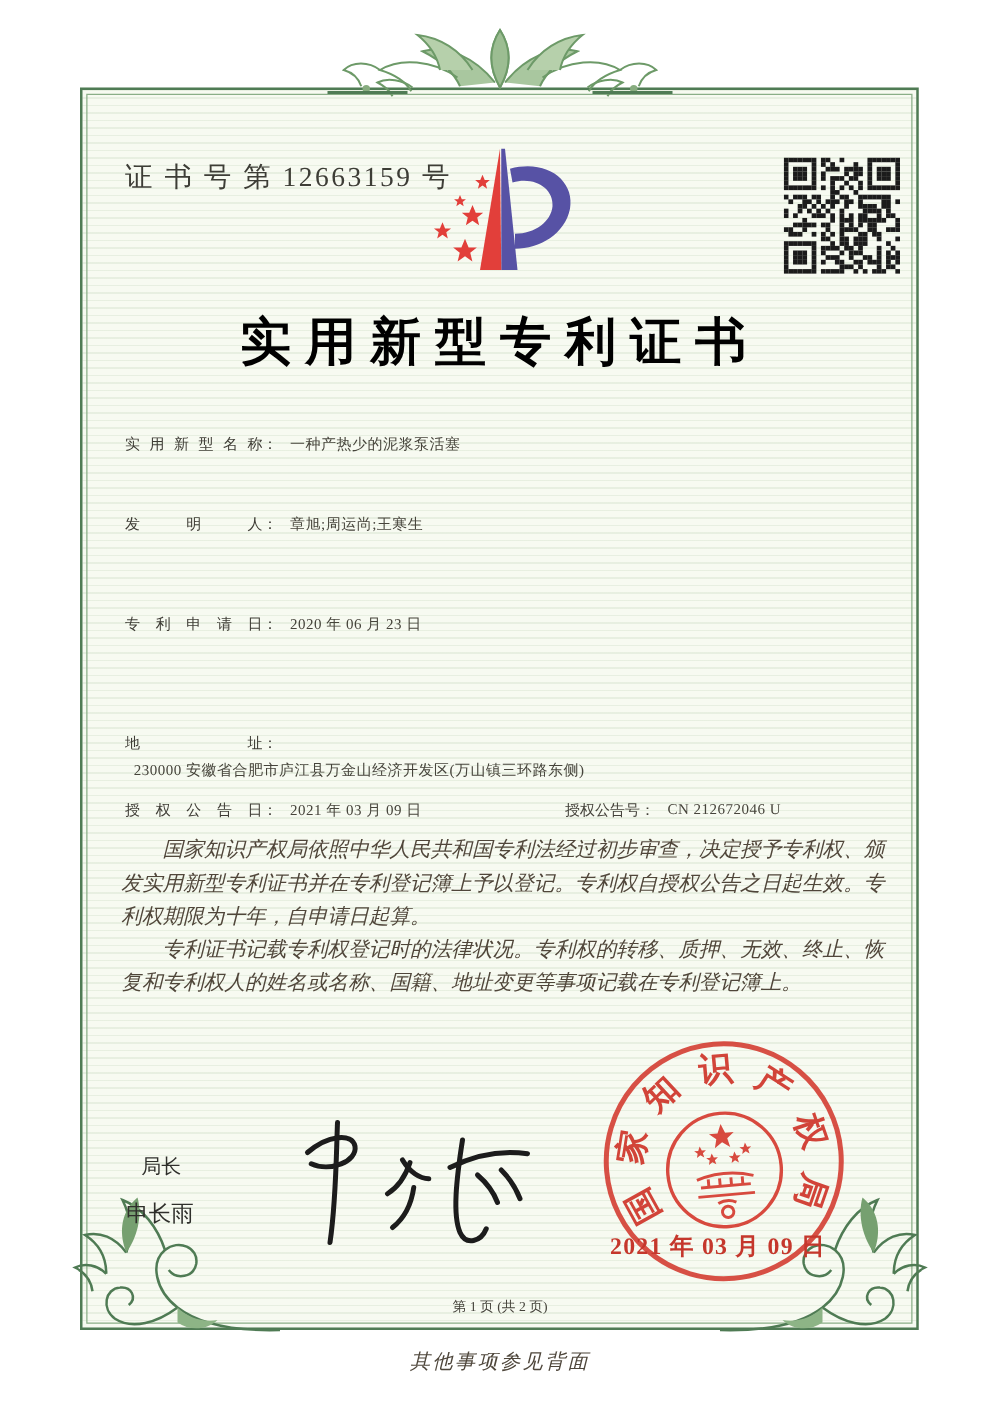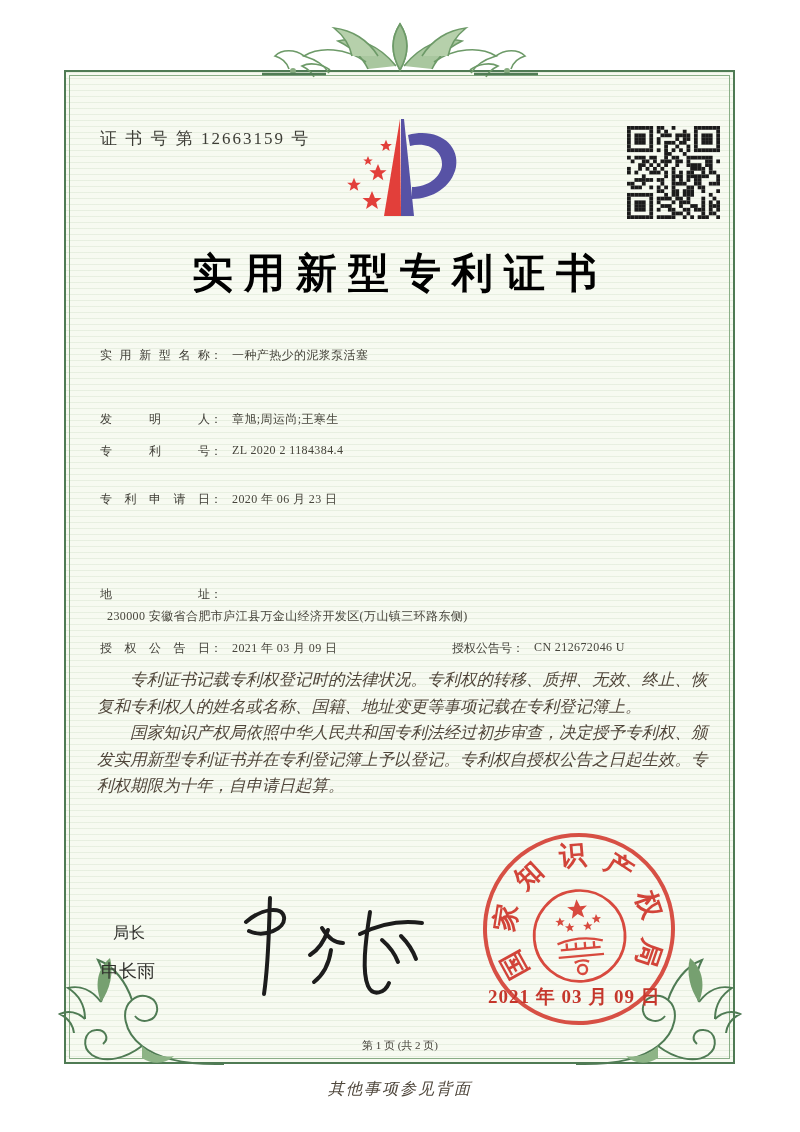--- a/index.html
+++ b/index.html
@@ -23,21 +23,21 @@
   .frame-inner{
     position:absolute;inset:3px;border:1px solid #8aae87;
   }
   svg.ornament-top{position:absolute;left:260px;top:4px;width:280px;height:80px;}
   svg.flourish{position:absolute;width:180px;height:128px;}
   svg.flourish.bl{left:48px;top:952px;}
   svg.flourish.br{right:48px;top:952px;transform:scaleX(-1);}
 
   
   .cert-no{
-    position:absolute;left:100px;top:127px;font-size:17px;color:#3d3d36;
+    position:absolute;left:100px;top:127px;font-size:22px;color:#3d3d36;
     letter-spacing:2px;
     font-family:Liberation Serif, serif;
   }
   svg.logo{position:absolute;left:338px;top:113px;width:128px;height:118px;}
   svg.qr{position:absolute;left:627px;top:126px;width:93px;height:93px;}
   .title{
     position:absolute;left:0;top:246px;width:100%;text-align:center;
     font-size:41px;font-weight:bold;color:#000000;letter-spacing:11px;margin:0;
   }
 
@@ -480,44 +480,40 @@
   <h1 class="title">实用新型专利证书</h1>
 
   <div class="row" style="top:347px">
     <span class="flabel">实用新型名称</span><span class="fcolon">：</span>
     <span class="fvalue">一种产热少的泥浆泵活塞</span>
   </div>
   <div class="row" style="top:411px">
     <span class="flabel">发明人</span><span class="fcolon">：</span>
     <span class="fvalue">章旭;周运尚;王寒生</span>
   </div>
-  <div class="row" style="top:443px">
-    <span class="flabel">专利号</span><span class="fcolon">：</span>
-    <span class="fvalue">ZL 2020 2 1184384.4</span>
-  </div>
   <div class="row" style="top:491px">
     <span class="flabel">专利申请日</span><span class="fcolon">：</span>
     <span class="fvalue">2020 年 06 月 23 日</span>
   </div>
   <div class="row" style="top:586px">
     <span class="flabel">地址</span><span class="fcolon">：</span>
     <span class="fvalue addr">230000 安徽省合肥市庐江县万金山经济开发区(万山镇三环路东侧)</span>
   </div>
   <div class="row" style="top:640px">
     <span class="flabel">授权公告日</span><span class="fcolon">：</span>
     <span class="fvalue">2021 年 03 月 09 日</span>
     <span class="pair2">
       <span>授权公告号</span><span>：</span>
       <span class="fvalue">CN 212672046 U</span>
     </span>
   </div>
 
   <div class="bodytext">
+    <p>国家知识产权局依照中华人民共和国专利法经过初步审查，决定授予专利权、颁发实用新型专利证书并在专利登记簿上予以登记。专利权自授权公告之日起生效。专利权期限为十年，自申请日起算。</p>
     <p>专利证书记载专利权登记时的法律状况。专利权的转移、质押、无效、终止、恢复和专利权人的姓名或名称、国籍、地址变更等事项记载在专利登记簿上。</p>
-    <p>国家知识产权局依照中华人民共和国专利法经过初步审查，决定授予专利权、颁发实用新型专利证书并在专利登记簿上予以登记。专利权自授权公告之日起生效。专利权期限为十年，自申请日起算。</p>
   </div>
 
   <div class="sign-title">局长</div>
   <div class="sign-name">申长雨</div>
   <svg class="signature" viewBox="0 0 225 118" aria-hidden="true">
     <g stroke="#1c1c1c" stroke-width="4" fill="none" stroke-linecap="round" stroke-linejoin="round">
       <path d="M52,12 C51,36 51,74 46,108"></path>
       <path d="M28,36 C44,22 64,20 66,31 C68,43 46,52 31,45"></path>
       <path d="M110,44 C106,56 100,64 92,69"></path>
       <path d="M104,42 C110,52 118,57 125,57"></path>

